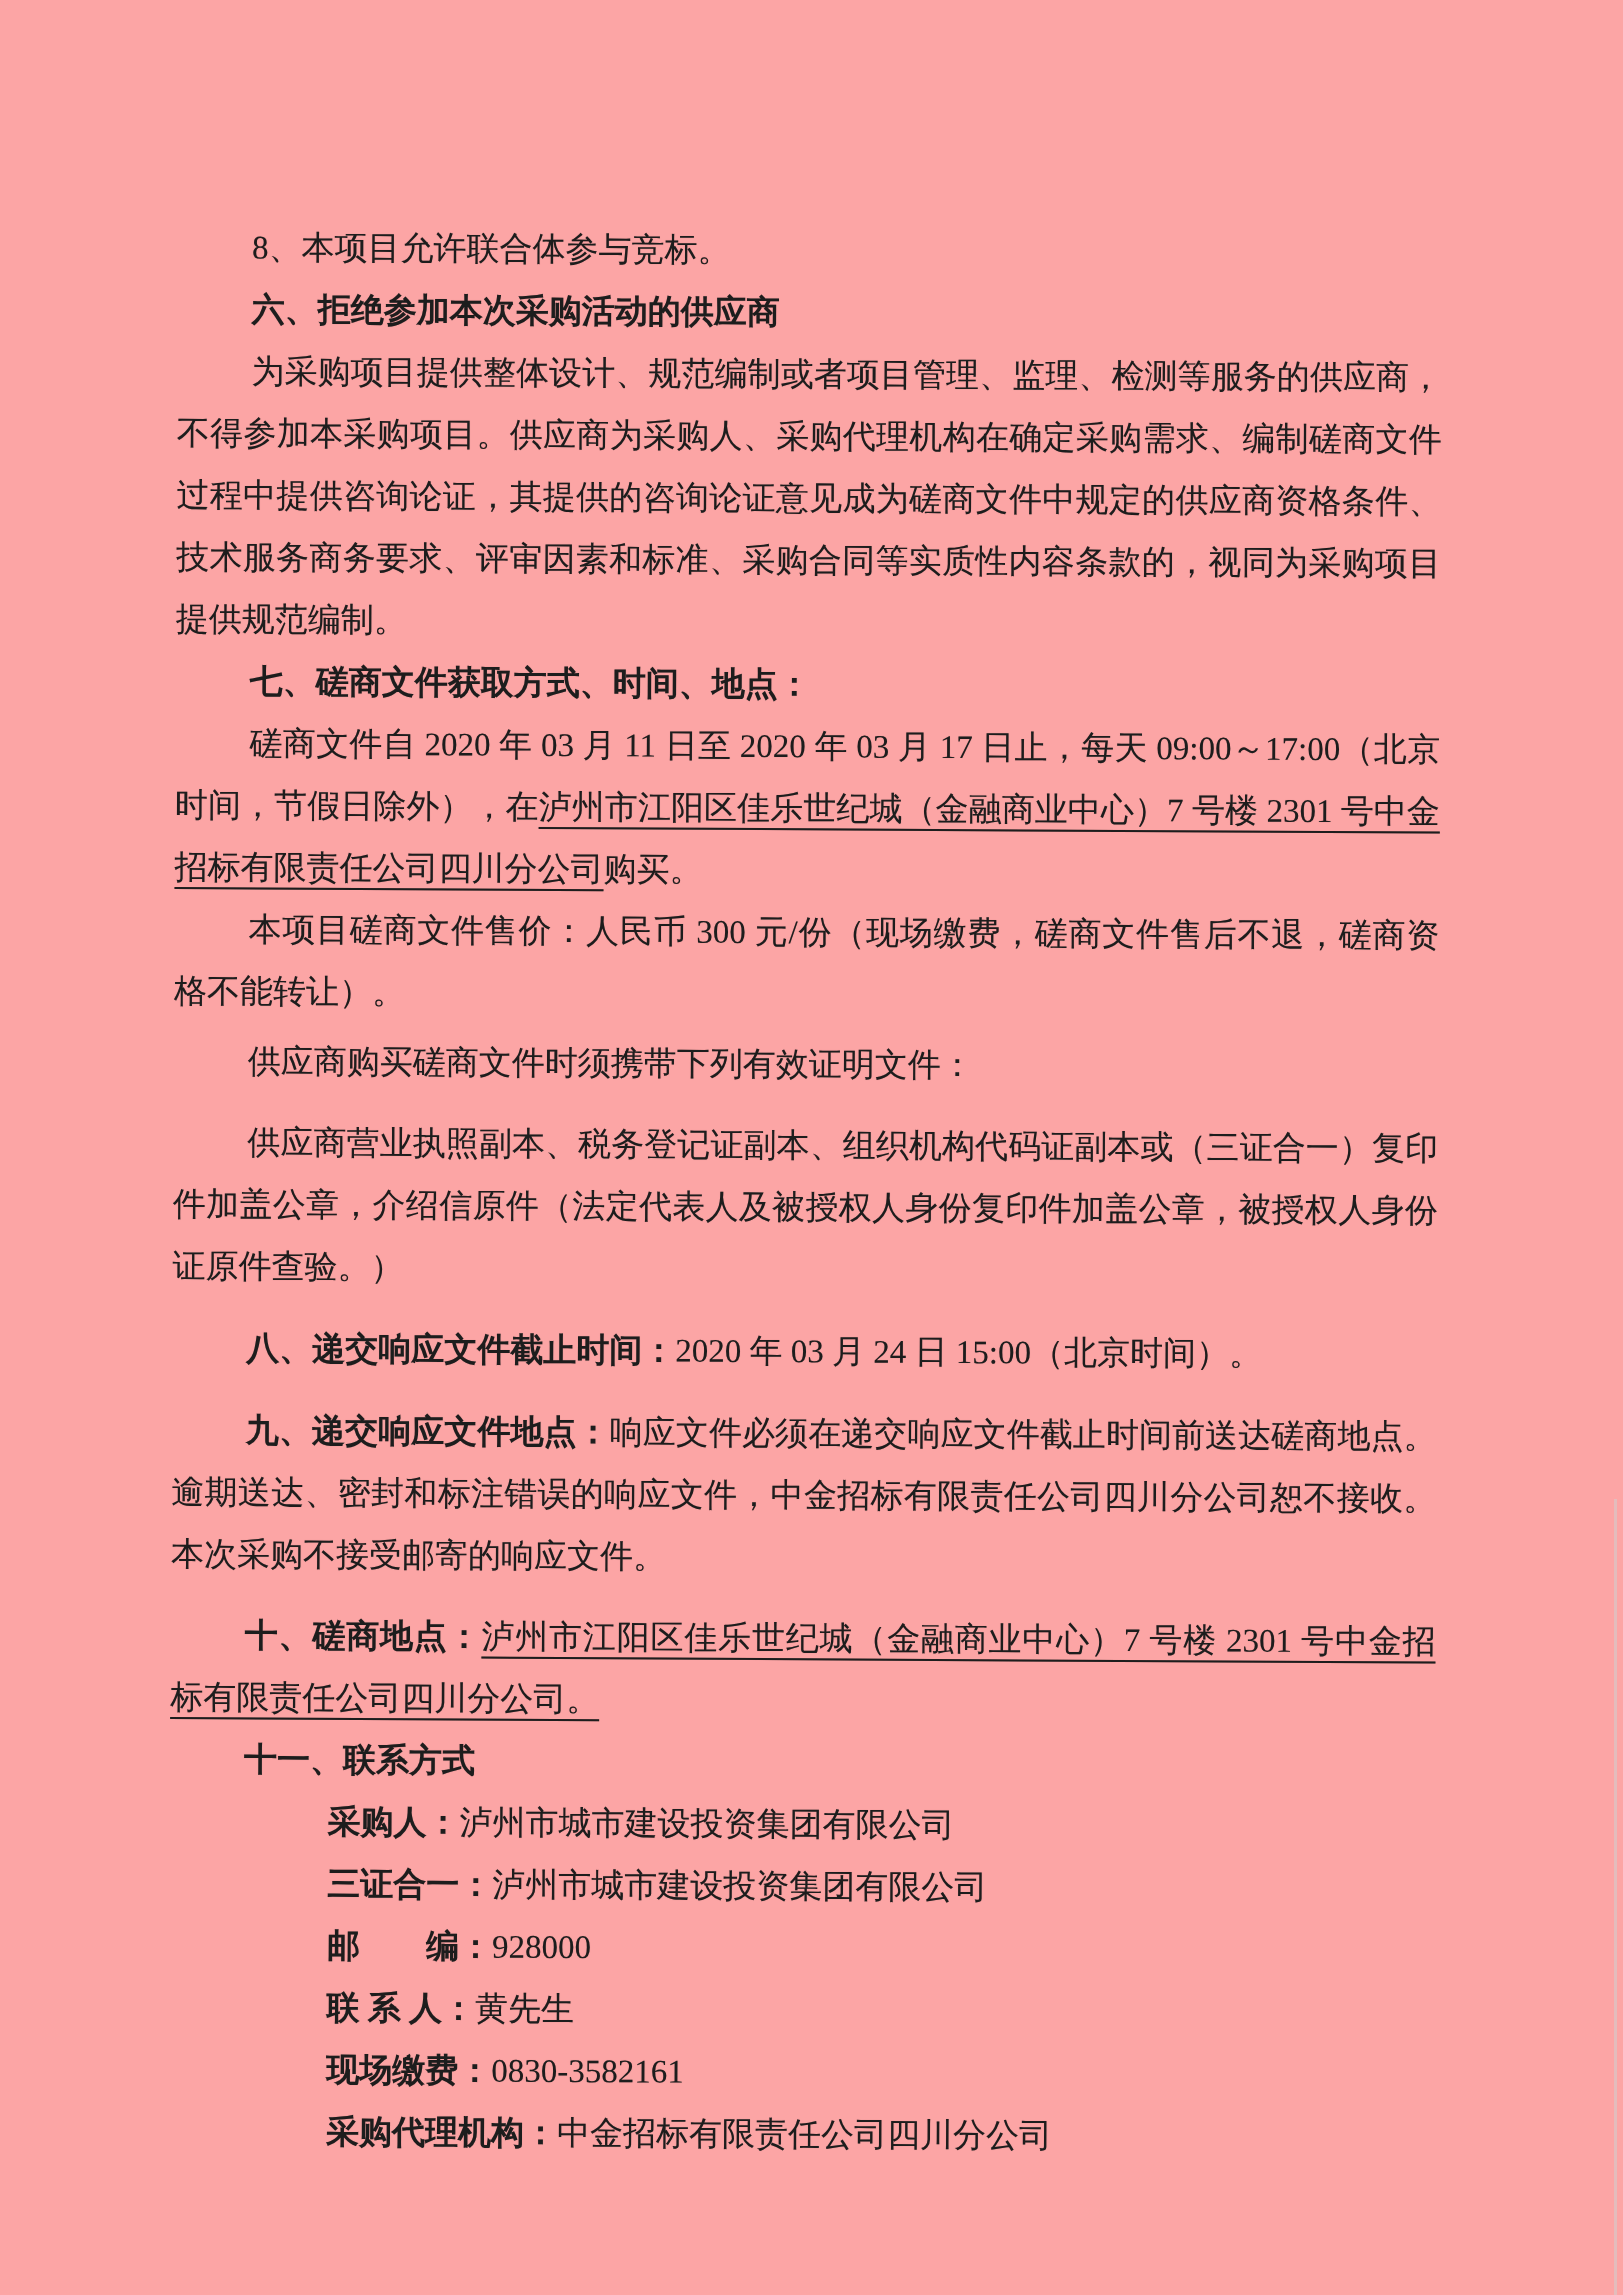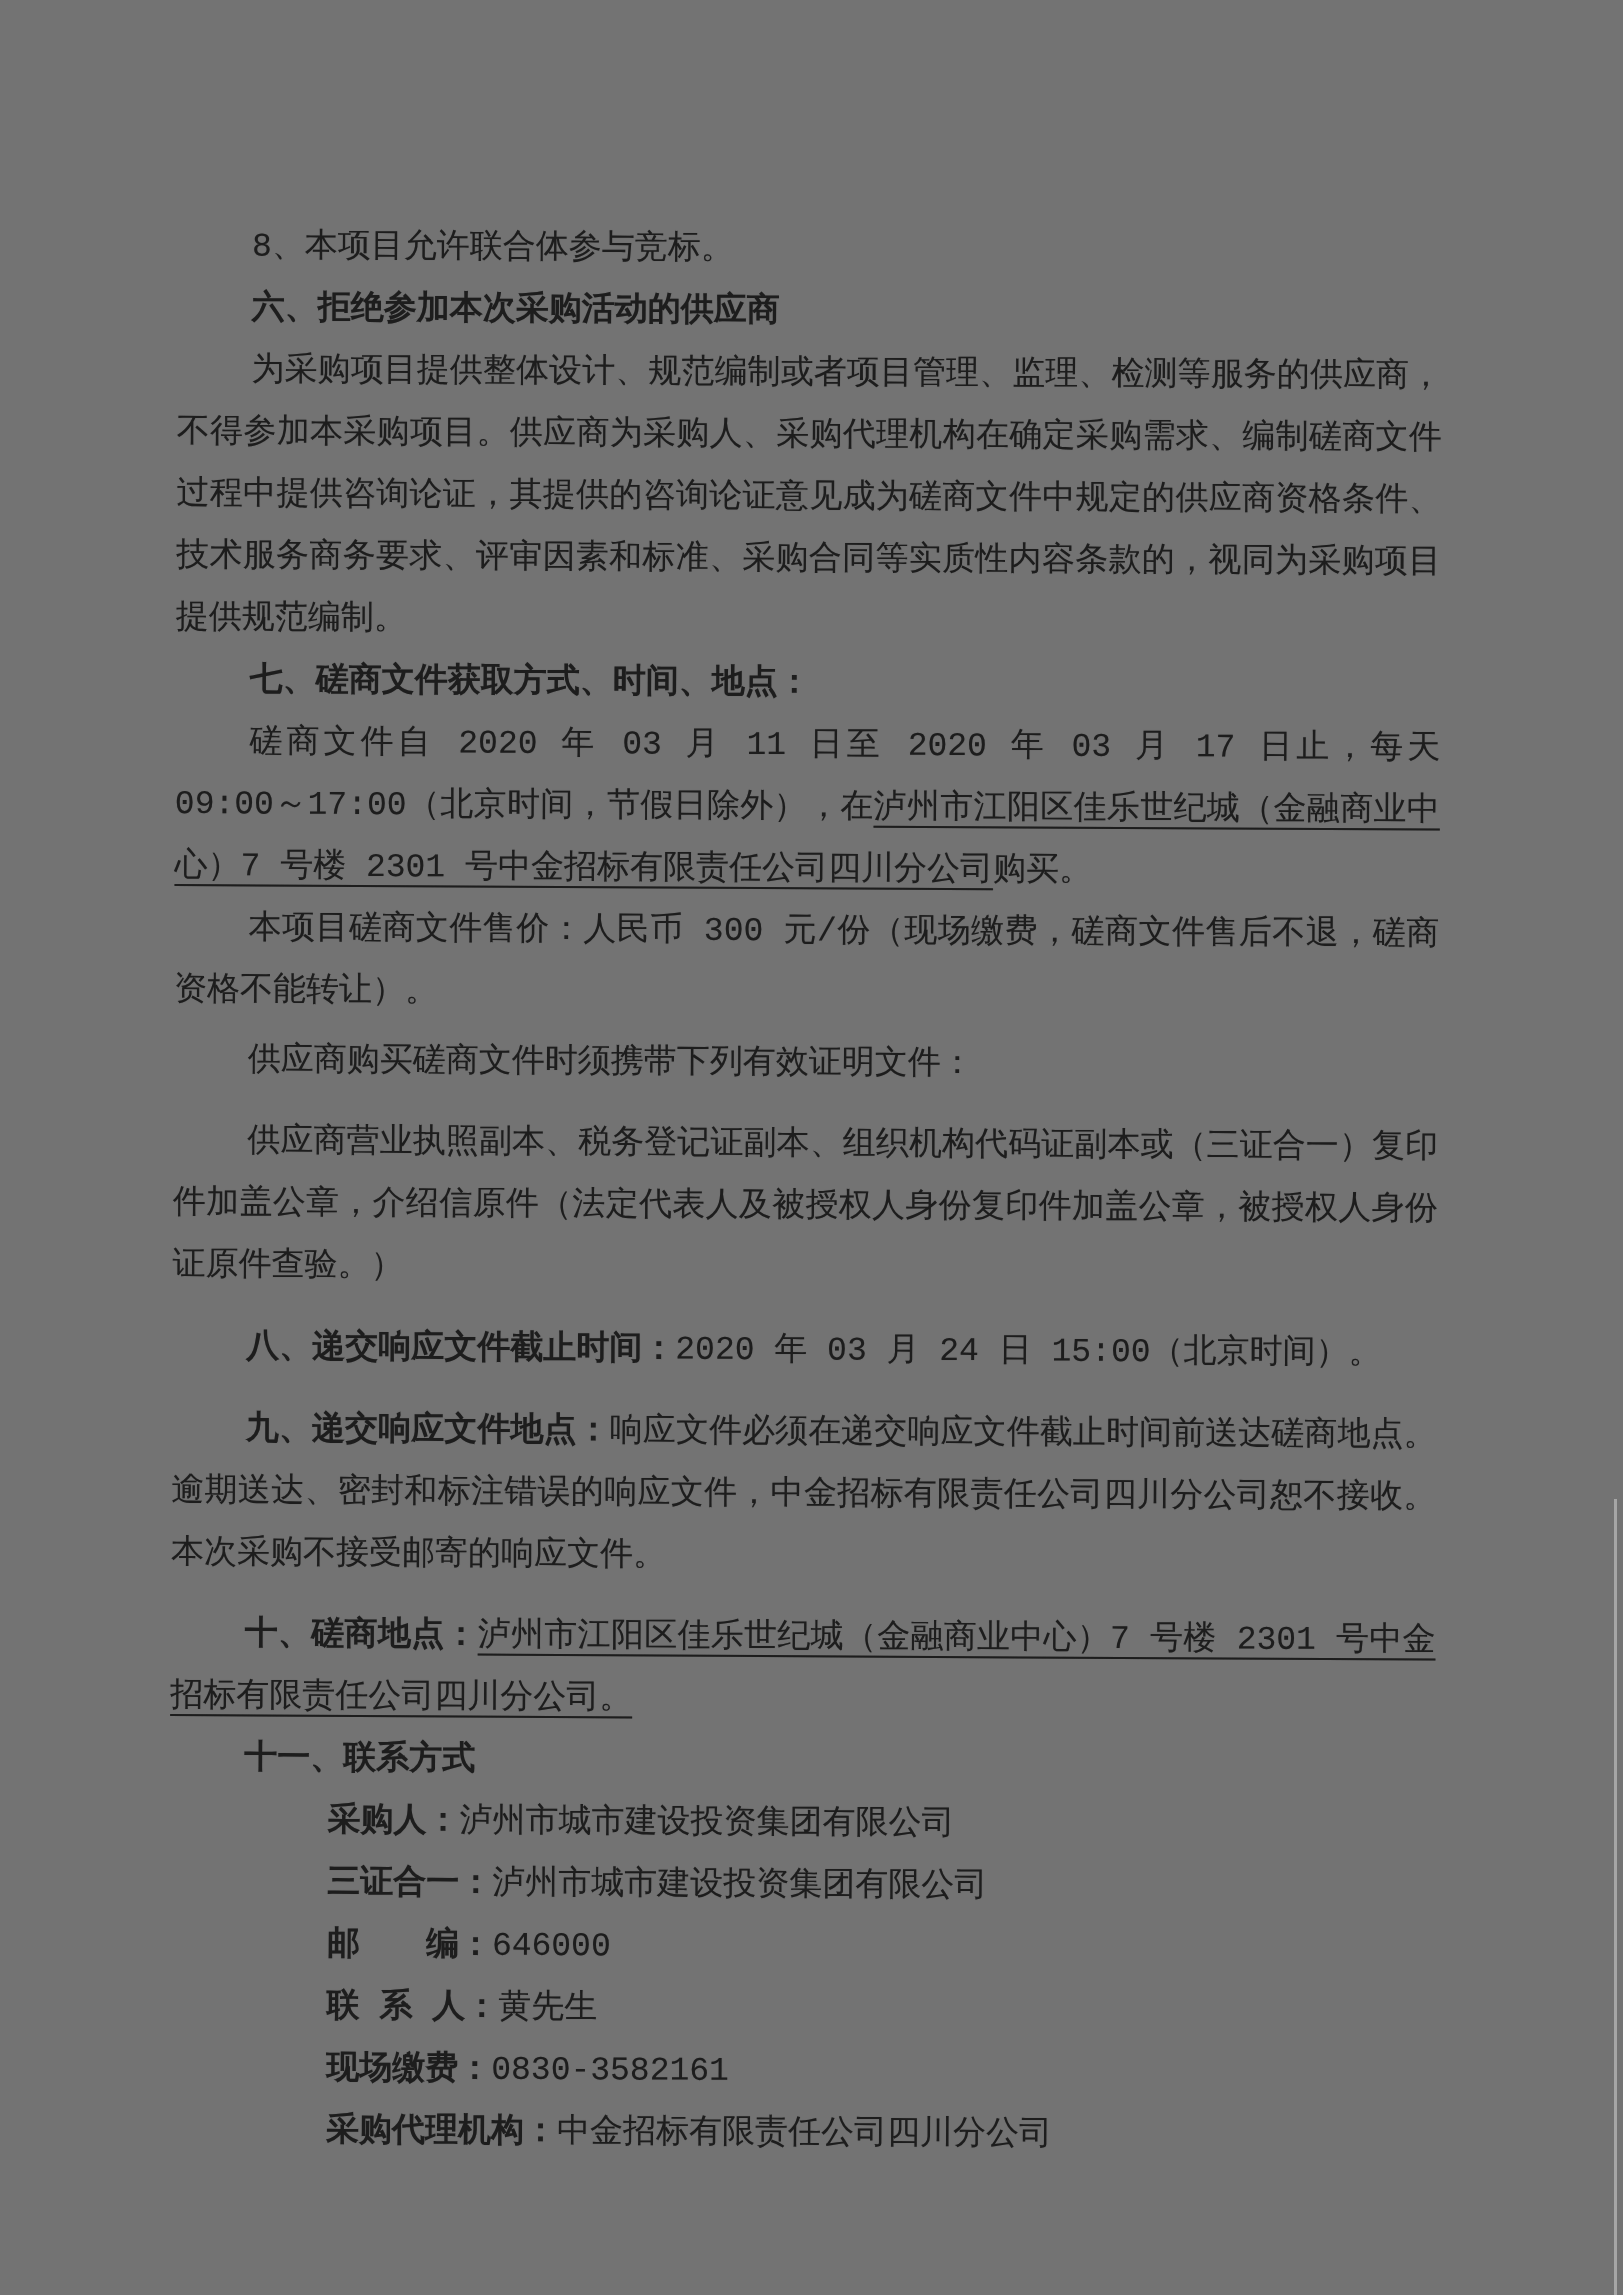--- a/index.html
+++ b/index.html
@@ -1,21 +1,21 @@
 <!DOCTYPE html>
 <html lang="zh" style="font-size:10.5px"><head>
 <meta charset="utf-8">
 <style>
   html,body{margin:0;padding:0;background:#e9e9e9;}
   .page{
     position:relative;
     width:1623px;height:2295px;
-    background:#737373;
+    background:#fca5a5;
     overflow:hidden;
-    font-family:Liberation Mono, monospace;
+    font-family:Liberation Serif, serif;
   }
   .content{
     position:absolute;
     left:178px;top:216px;width:1265px;
     transform:rotate(0.3deg);
     transform-origin:0 0;
     color:#1d1d1d;
     text-shadow:0 0 0.7px rgba(30,30,30,0.35);
   }
   .para{
@@ -77,21 +77,21 @@
 
     <p class="para sp-md"><span class="bold">九、递交响应文件地点：</span><span>响应文件必须在递交响应文件截止时间前送达磋商地点。逾期送达、密封和标注错误的响应文件，中金招标有限责任公司四川分公司恕不接收。本次采购不接受邮寄的响应文件。</span></p>
 
     <p class="para sp-md"><span class="bold">十、磋商地点：</span><span class="u">泸州市江阳区佳乐世纪城（金融商业中心）7 号楼 2301 号中金招标有限责任公司四川分公司。</span></p>
 
     <p class="para bold">十一、联系方式</p>
 
     <div class="contacts">
       <p class="contact-row"><span class="bold">采购人：</span><span>泸州市城市建设投资集团有限公司</span></p>
       <p class="contact-row"><span class="bold">三证合一：</span><span>泸州市城市建设投资集团有限公司</span></p>
-      <p class="contact-row"><span class="bold">邮　　编：</span><span>646000</span></p>
+      <p class="contact-row"><span class="bold">邮　　编：</span><span>928000</span></p>
       <p class="contact-row"><span class="bold">联 系 人：</span><span>黄先生</span></p>
       <p class="contact-row"><span class="bold">现场缴费：</span><span>0830-3582161</span></p>
       <p class="contact-row"><span class="bold">采购代理机构：</span><span>中金招标有限责任公司四川分公司</span></p>
     </div>
 
   </div>
 
   <div class="scan-edge"></div>
 </div>
 

